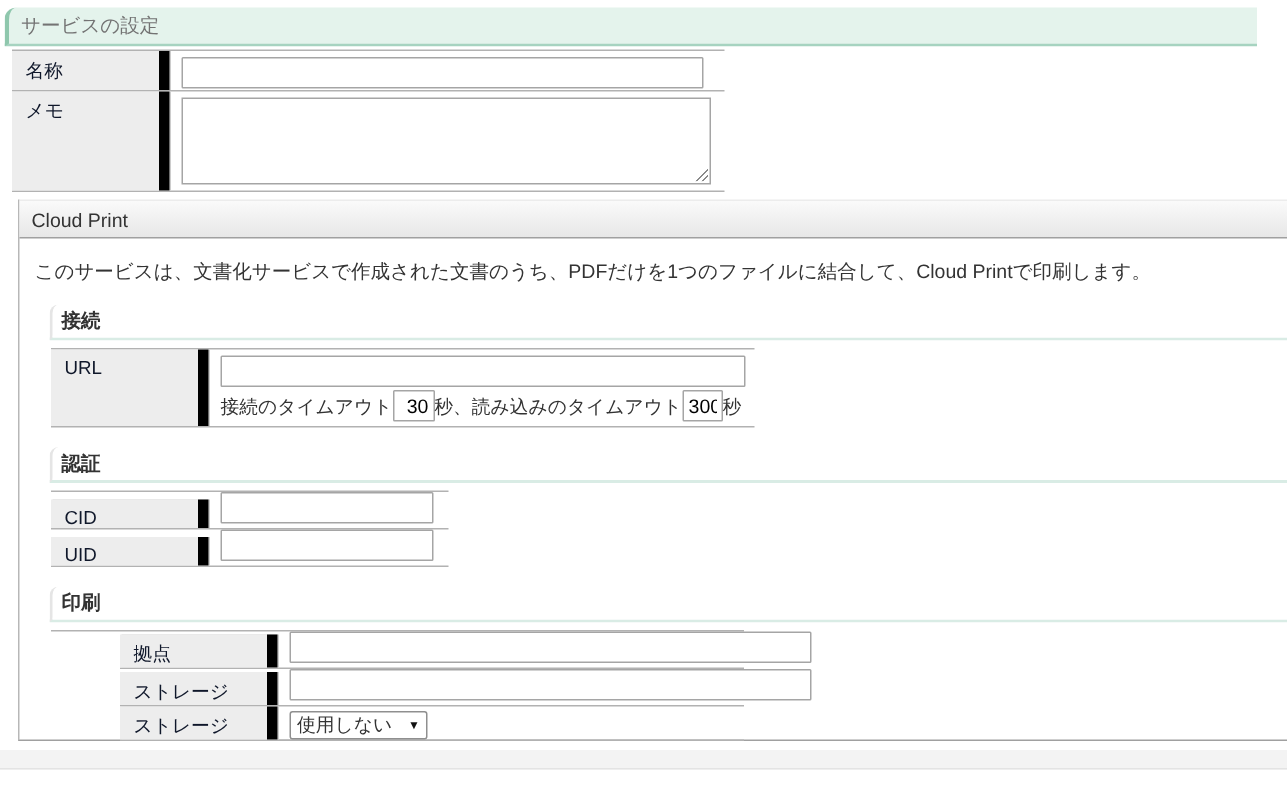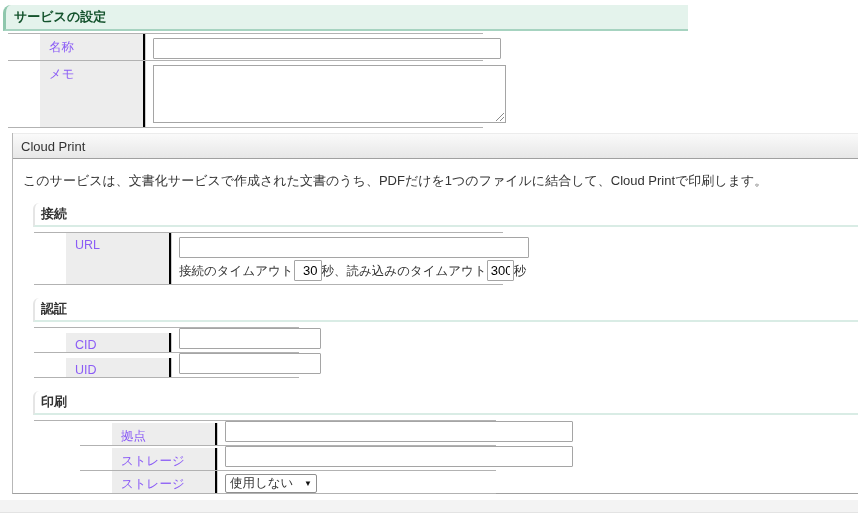--- a/index.html
+++ b/index.html
@@ -2,39 +2,39 @@
 <html><head>
 <meta charset="utf-8">
 <style>
   * { margin:0; padding:0; box-sizing:border-box; }
   html,body { background:#fff; }
   body { font-family:"Liberation Sans","DejaVu Sans",sans-serif; font-size:13px; color:#333; }
   .screen { position:relative; width:858px; height:525px; overflow:hidden; background:#fff; }
 
   
   .page-title {
-    position:absolute; left:3px; top:5px; width:685px; height:26px;
+    position:absolute; left:3px; top:5px; width:835px; height:26px;
     background:#e4f3ec;
     border-left:3px solid #8fc7ad;
     border-bottom:2px solid #a6d3c0;
     border-top-left-radius:8px;
     line-height:23px; padding-left:8px;
-    font-weight:bold; font-size:13px; color:#14532d;
+    font-weight:normal; font-size:13px; color:#737373;
   }
 
   
   .ftable { border-top:1px solid #b2b2b2; }
   .frow { display:flex; border-bottom:1px solid #b2b2b2; align-items:stretch; }
   .fl {
     width:105px; flex:0 0 105px;
     background:#ededed;
-    border-right:2px solid #000000;
+    border-right:7px solid #000000;
     box-shadow:1px 0 0 #cccccc;
     padding:5px 0 0 9px;
-    font-size:12.5px; color:#8b5cf6;margin-left:32px;
+    font-size:12.5px; color:#0f172a;
   }
   .fc { flex:1; padding:3px 0 3px 8px; }
 
   .top-table { position:absolute; left:8px; top:33px; width:475px; }
   .row-name { height:27px; }
   .row-memo { height:67px; }
 
   input[type="text"] {
     border:1px solid #a5a5a5; background:#fff;
     font-family:inherit; font-size:13px; color:#000000;

